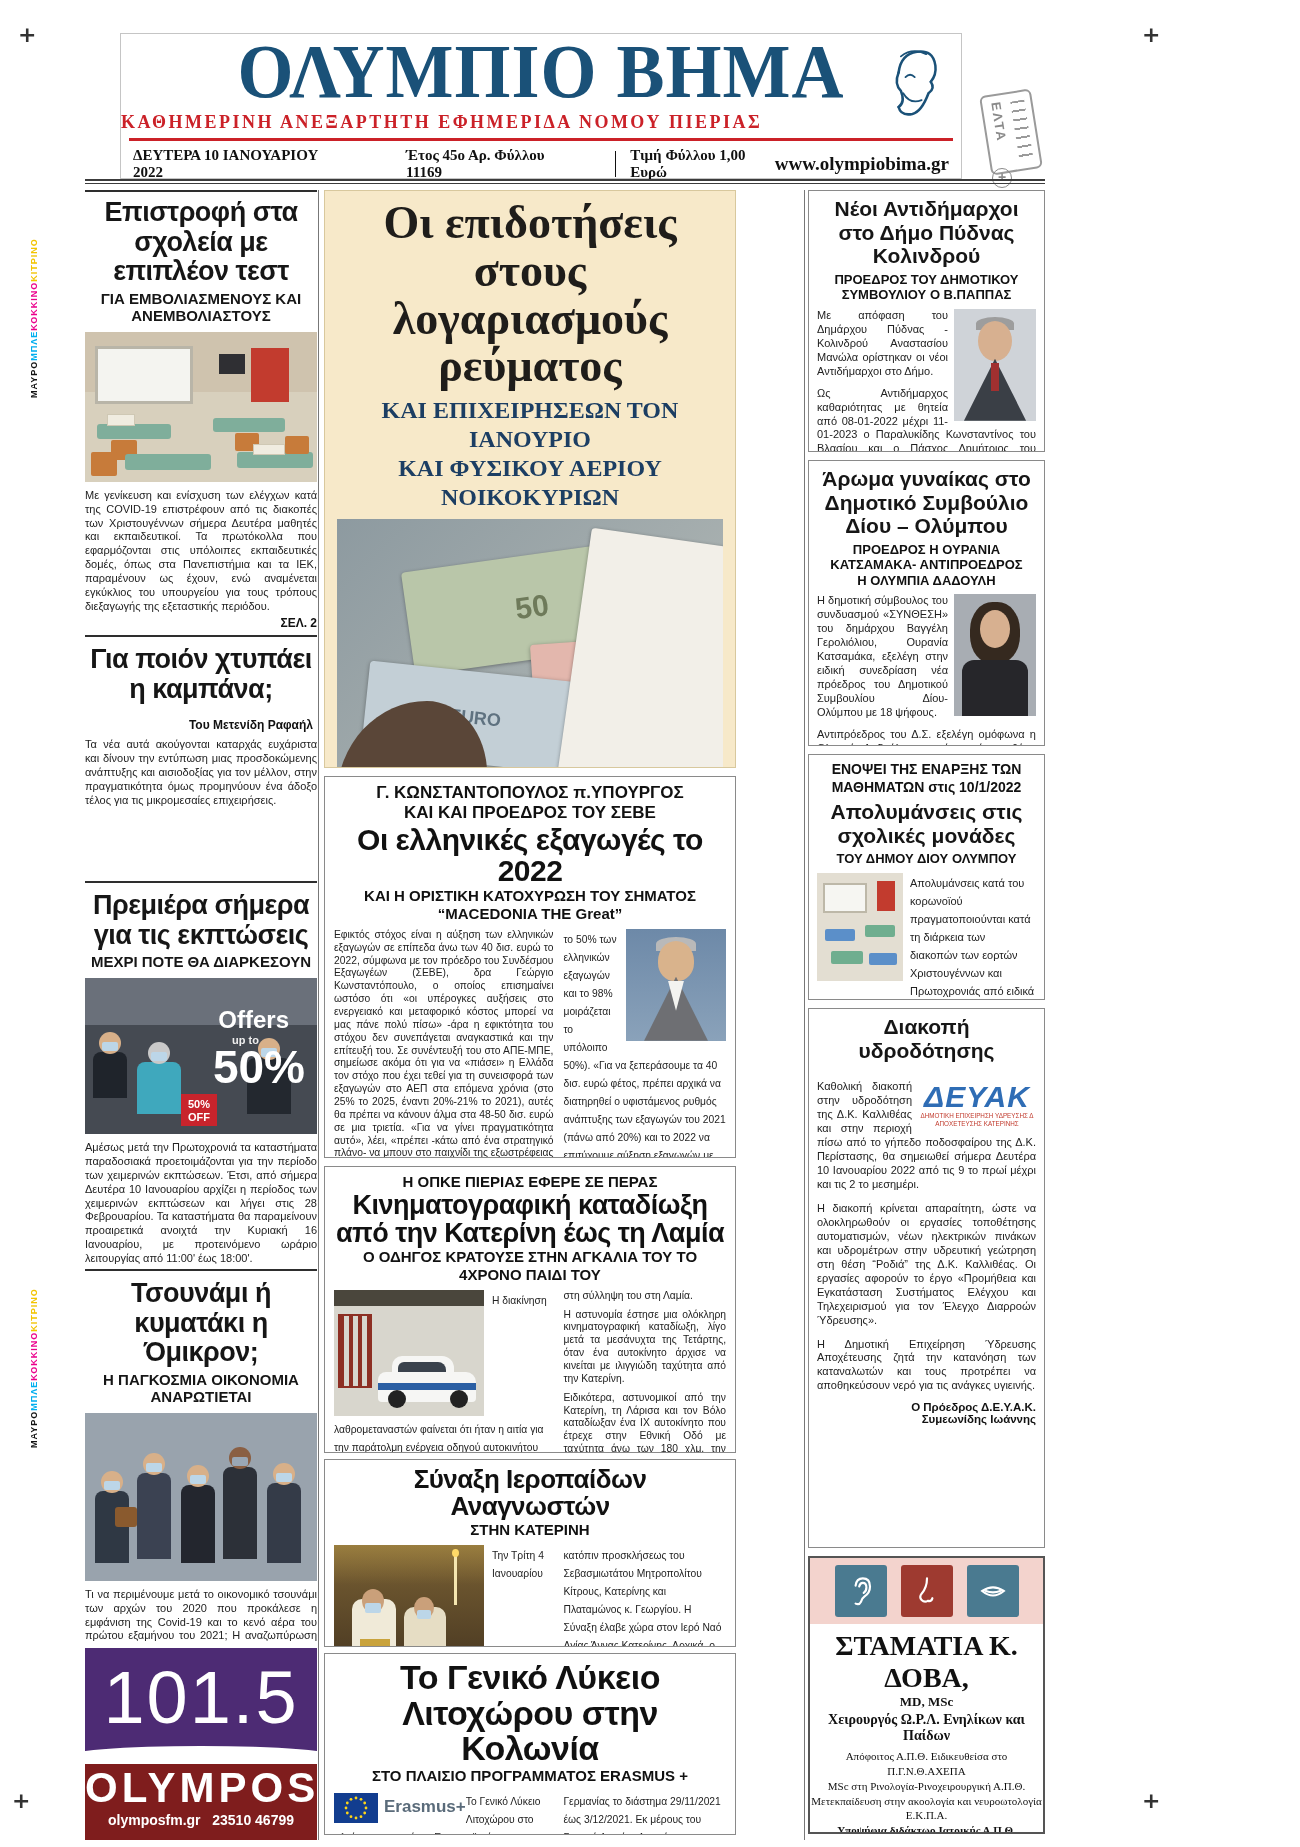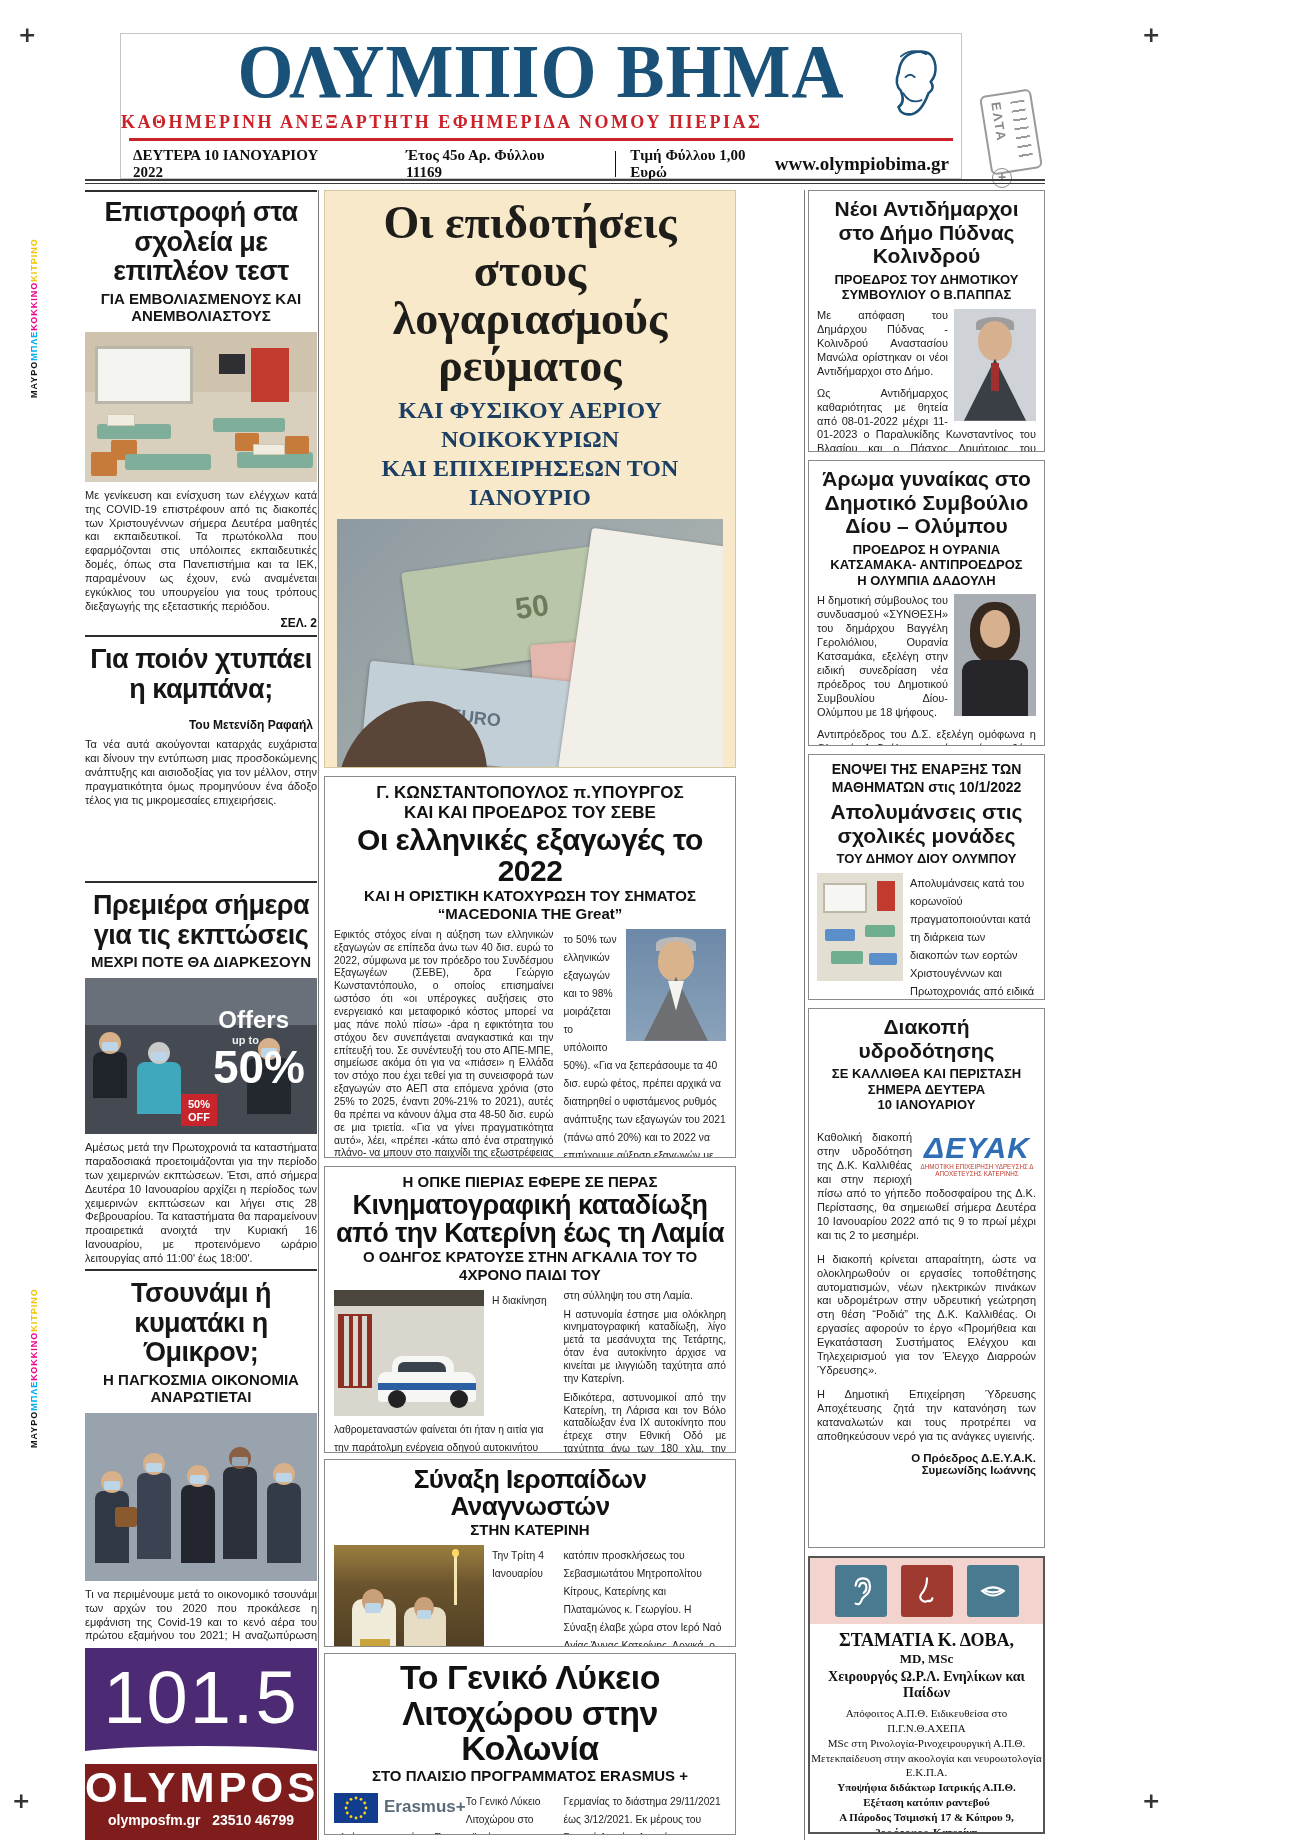--- a/index.html
+++ b/index.html
@@ -124,21 +124,21 @@
   .r-kicker{font-weight:bold;font-size:14px;line-height:1.25;text-align:center;}
   .deyak{float:right;width:118px;text-align:center;margin:2px 0 4px 6px;}
   .deyak .dlogo{font-weight:bold;font-style:italic;font-size:30px;color:#2f6db5;letter-spacing:1px;line-height:1;}
   .deyak .dcap{font-size:6.3px;color:#c0392b;line-height:1.2;}
   .sig{font-weight:bold;font-size:11.5px;text-align:right;margin-top:8px;}
   
   .docad{border:2px solid #555;box-sizing:border-box;height:278px;overflow:hidden;text-align:center;background:#fff;}
   .docad .strip{background:#f3d3cd;padding:7px 0;display:flex;justify-content:center;gap:14px;}
   .tile{width:52px;height:52px;border-radius:3px;display:flex;align-items:center;justify-content:center;}
   .t-teal{background:#4a7a90;} .t-red{background:#9e3a30;}
-  .doc-name{font-family:"Liberation Serif",serif;font-weight:bold;font-size:18px;margin-top:6px;}
+  .doc-name{font-family:"Liberation Serif",serif;font-weight:bold;font-size:28px;margin-top:6px;}
   .doc-md{font-family:"Liberation Serif",serif;font-weight:bold;font-size:13px;}
   .doc-spec{font-family:"Liberation Serif",serif;font-weight:bold;font-size:14px;margin-top:2px;}
   .doc-line{font-family:"Liberation Serif",serif;font-size:11px;line-height:1.35;}
   .doc-line.b{font-weight:bold;}
 </style>
 </head>
 <body>
 
 <div class="page">
 
@@ -309,22 +309,22 @@
         </div>
       </div>
     </div>
   </div>
 
   <div class="col" id="col-center">
 
     <div class="main-box art">
       <div class="main-title">Οι επιδοτήσεις στους λογαριασμούς ρεύματος</div>
       <div class="main-sub">
+        <div>ΚΑΙ ΕΠΙΧΕΙΡΗΣΕΩΝ ΤΟΝ ΙΑΝΟΥΡΙΟ</div>
         <div>ΚΑΙ ΦΥΣΙΚΟΥ ΑΕΡΙΟΥ ΝΟΙΚΟΚΥΡΙΩΝ</div>
-        <div>ΚΑΙ ΕΠΙΧΕΙΡΗΣΕΩΝ ΤΟΝ ΙΑΝΟΥΡΙΟ</div>
       </div>
       <div class="ph ph-money">
         <div class="note" style="left:70px;top:36px;width:250px;height:104px;background:#b9c6a9;transform:rotate(-8deg);font-size:30px;color:#6e7a5a;">50</div>
         <div class="note" style="left:196px;top:118px;width:225px;height:96px;background:#e3b7ad;transform:rotate(-4deg);font-size:18px;color:#9c5a50;">10 EURO</div>
         <div class="note" style="left:28px;top:152px;width:205px;height:92px;background:#c3cfd6;transform:rotate(6deg);font-size:18px;color:#5f7280;">5 EURO</div>
         <div class="note" style="right:-30px;top:20px;width:180px;height:260px;background:#f2efe8;transform:rotate(8deg);"></div>
         <div style="position:absolute;left:0;bottom:0;width:150px;height:120px;background:#5a4638;border-radius:60% 40% 0 0/80% 60% 0 0;"></div>
       </div>
       <div class="pref">ΣΕΛ. 3</div>
     </div>
@@ -496,25 +496,20 @@
           <div style="position:absolute;left:6px;top:10px;width:40px;height:26px;background:#f6f6f2;border:2px solid #bdb8a8;"></div>
           <div style="position:absolute;right:8px;top:8px;width:18px;height:30px;background:#c23b2e;"></div>
         </div>
         <span class="body-txt">Απολυμάνσεις κατά του κορωνοϊού πραγματοποιούνται κατά τη διάρκεια των διακοπών των εορτών Χριστουγέννων και Πρωτοχρονιάς από ειδικά συνεργεία στις σχολικές μονάδες κάθε βαθμίδας του Δήμου Δίου-Ολύμπου (νηπιαγωγεία, δημοτικά σχολεία, γυμνάσια και λύκεια).</span>
       </div>
 
     </div>
 
     <div class="rbox art" style="height:540px;">
       <div class="r-title">Διακοπή υδροδότησης</div>
-      <div class="r-sub">
-        <div>ΣΕ ΚΑΛΛΙΘΕΑ ΚΑΙ ΠΕΡΙΣΤΑΣΗ</div>
-        <div>ΣΗΜΕΡΑ ΔΕΥΤΕΡΑ</div>
-        <div>10 ΙΑΝΟΥΑΡΙΟΥ</div>
-      </div>
       <div style="margin-top:8px;">
         <div class="deyak">
           <div class="dlogo">ΔΕΥΑΚ</div>
           <div class="dcap">ΔΗΜΟΤΙΚΗ ΕΠΙΧΕΙΡΗΣΗ ΥΔΡΕΥΣΗΣ  Δ  ΑΠΟΧΕΤΕΥΣΗΣ ΚΑΤΕΡΙΝΗΣ</div>
         </div>
         <p class="body-txt" style="margin:18px 0 10px 0;">Καθολική διακοπή στην υδροδότηση της Δ.Κ. Καλλιθέας και στην περιοχή πίσω από το γήπεδο ποδοσφαίρου της Δ.Κ. Περίστασης, θα σημειωθεί σήμερα Δευτέρα 10 Ιανουαρίου 2022 από τις 9 το πρωί μέχρι και τις 2 το μεσημέρι.</p>
         <p class="body-txt" style="margin:0 0 10px 0;">Η διακοπή κρίνεται απαραίτητη, ώστε να ολοκληρωθούν οι εργασίες τοποθέτησης αυτοματισμών, νέων ηλεκτρικών πινάκων και υδρομέτρων στην υδρευτική γεώτρηση στη θέση “Ροδιά” της Δ.Κ. Καλλιθέας. Οι εργασίες αφορούν το έργο «Προμήθεια και Εγκατάσταση Συστήματος Ελέγχου και Τηλεχειρισμού για τον Έλεγχο Διαρροών Ύδρευσης».</p>
         <p class="body-txt" style="margin:0;">Η Δημοτική Επιχείρηση Ύδρευσης Αποχέτευσης ζητά την κατανόηση των καταναλωτών και τους προτρέπει να αποθηκεύσουν νερό για τις ανάγκες υγιεινής.</p>
         <div class="sig">
           <div>Ο Πρόεδρος Δ.Ε.Υ.Α.Κ.</div>

